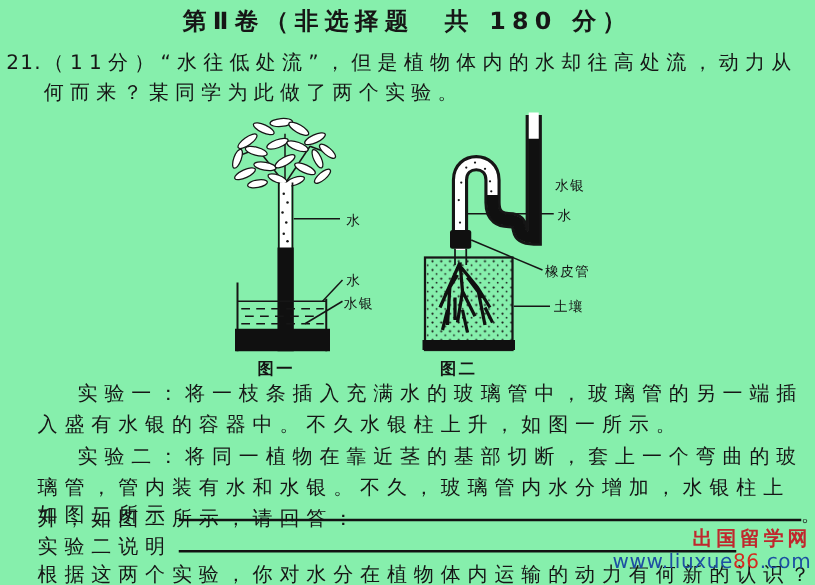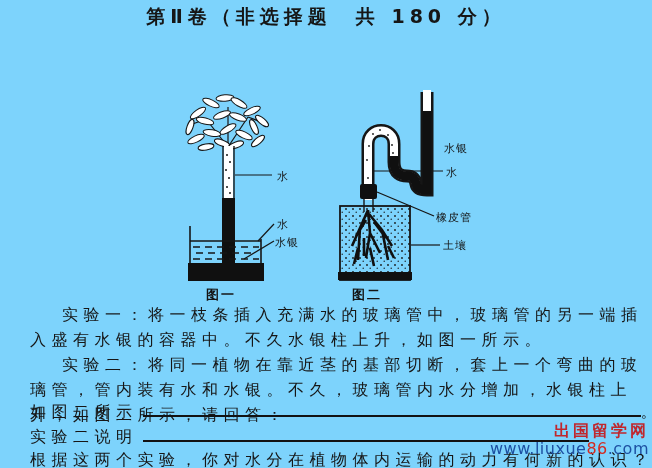--- a/index.html
+++ b/index.html
@@ -1,17 +1,17 @@
 <!DOCTYPE html>
 <html><head>
 <meta charset="utf-8">
 <style>
   html,body{margin:0;padding:0;background:#e8e8e8;}
   .page{
-    position:relative;width:652px;height:468px;background:#7dd3fc;
+    position:relative;width:652px;height:468px;background:#86efac;
     font-family:"DejaVu Sans",sans-serif;color:#161616;overflow:hidden;
     margin:0 auto;
   }
   .title{
     position:absolute;top:4px;left:0;width:652px;text-align:center;
     font-size:19px;font-weight:bold;letter-spacing:5px;white-space:nowrap;
   }
   .question{position:absolute;top:38px;left:5px;width:645px;font-size:16px;line-height:24px;letter-spacing:5px;}
   .qnum{position:absolute;left:0;top:0;letter-spacing:1px;}
   .qstem{margin:0;padding-left:30px;}
@@ -39,20 +39,24 @@
   .wm-name{font-size:16px;font-weight:bold;letter-spacing:3px;white-space:nowrap;}
   .wm-url{font-size:16px;font-weight:normal;margin-top:2px;white-space:nowrap;letter-spacing:0.5px;}
 </style>
 </head>
 <body>
 
 <div class="page">
 
   <div class="title">第Ⅱ卷（非选择题　共 180 分）</div>
 
+  <div class="question">
+    <span class="qnum">21.</span>
+    <p class="qstem">（11分）“水往低处流”，但是植物体内的水却往高处流，动力从何而来？某同学为此做了两个实验。</p>
+  </div>
 
   <svg class="fig fig1" width="150" height="214" viewBox="0 0 150 214">
 
     <g stroke="#161616" stroke-width="1.2">
       <line x1="50" y1="56" x2="28" y2="28"></line>
       <line x1="50" y1="56" x2="50" y2="16"></line>
       <line x1="50" y1="56" x2="70" y2="26"></line>
       <line x1="28" y1="28" x2="12" y2="34"></line>
       <line x1="70" y1="26" x2="86" y2="32"></line>
     </g>

